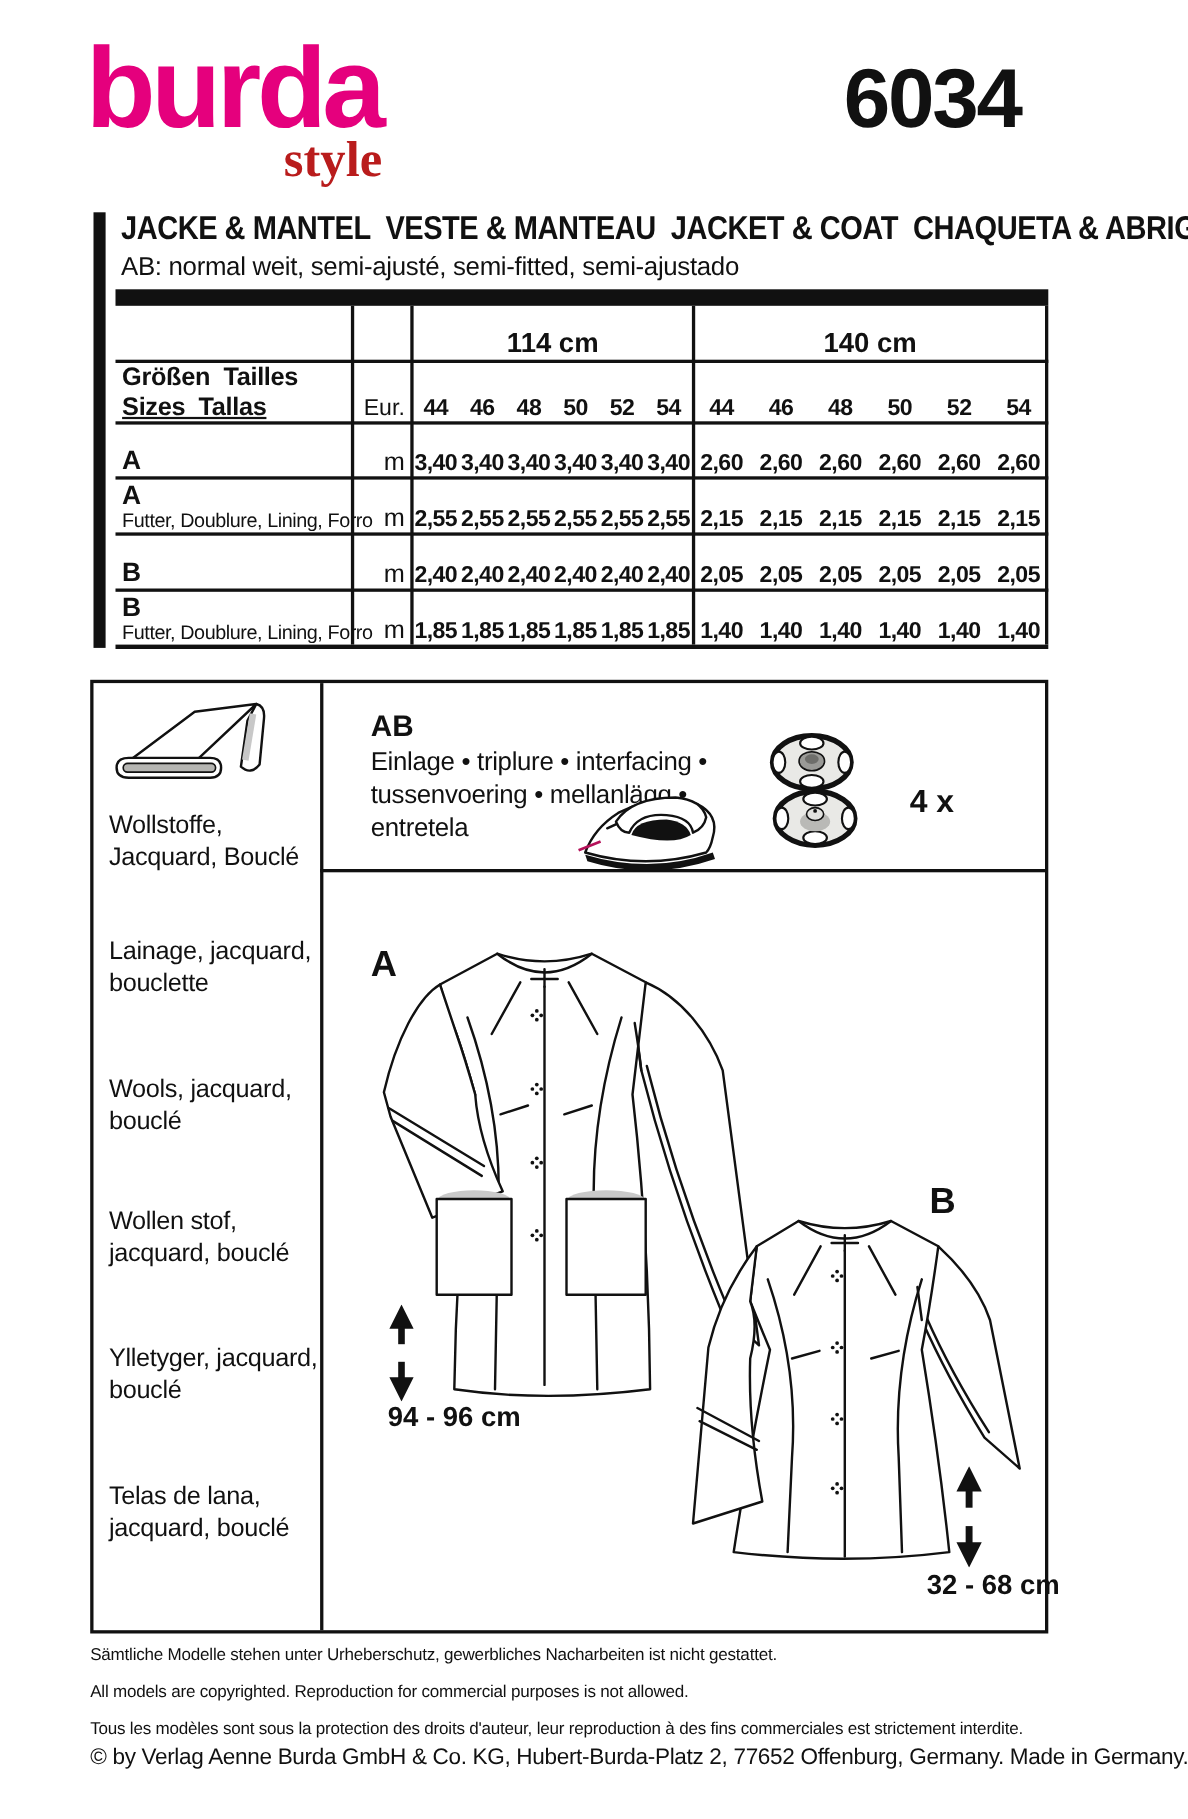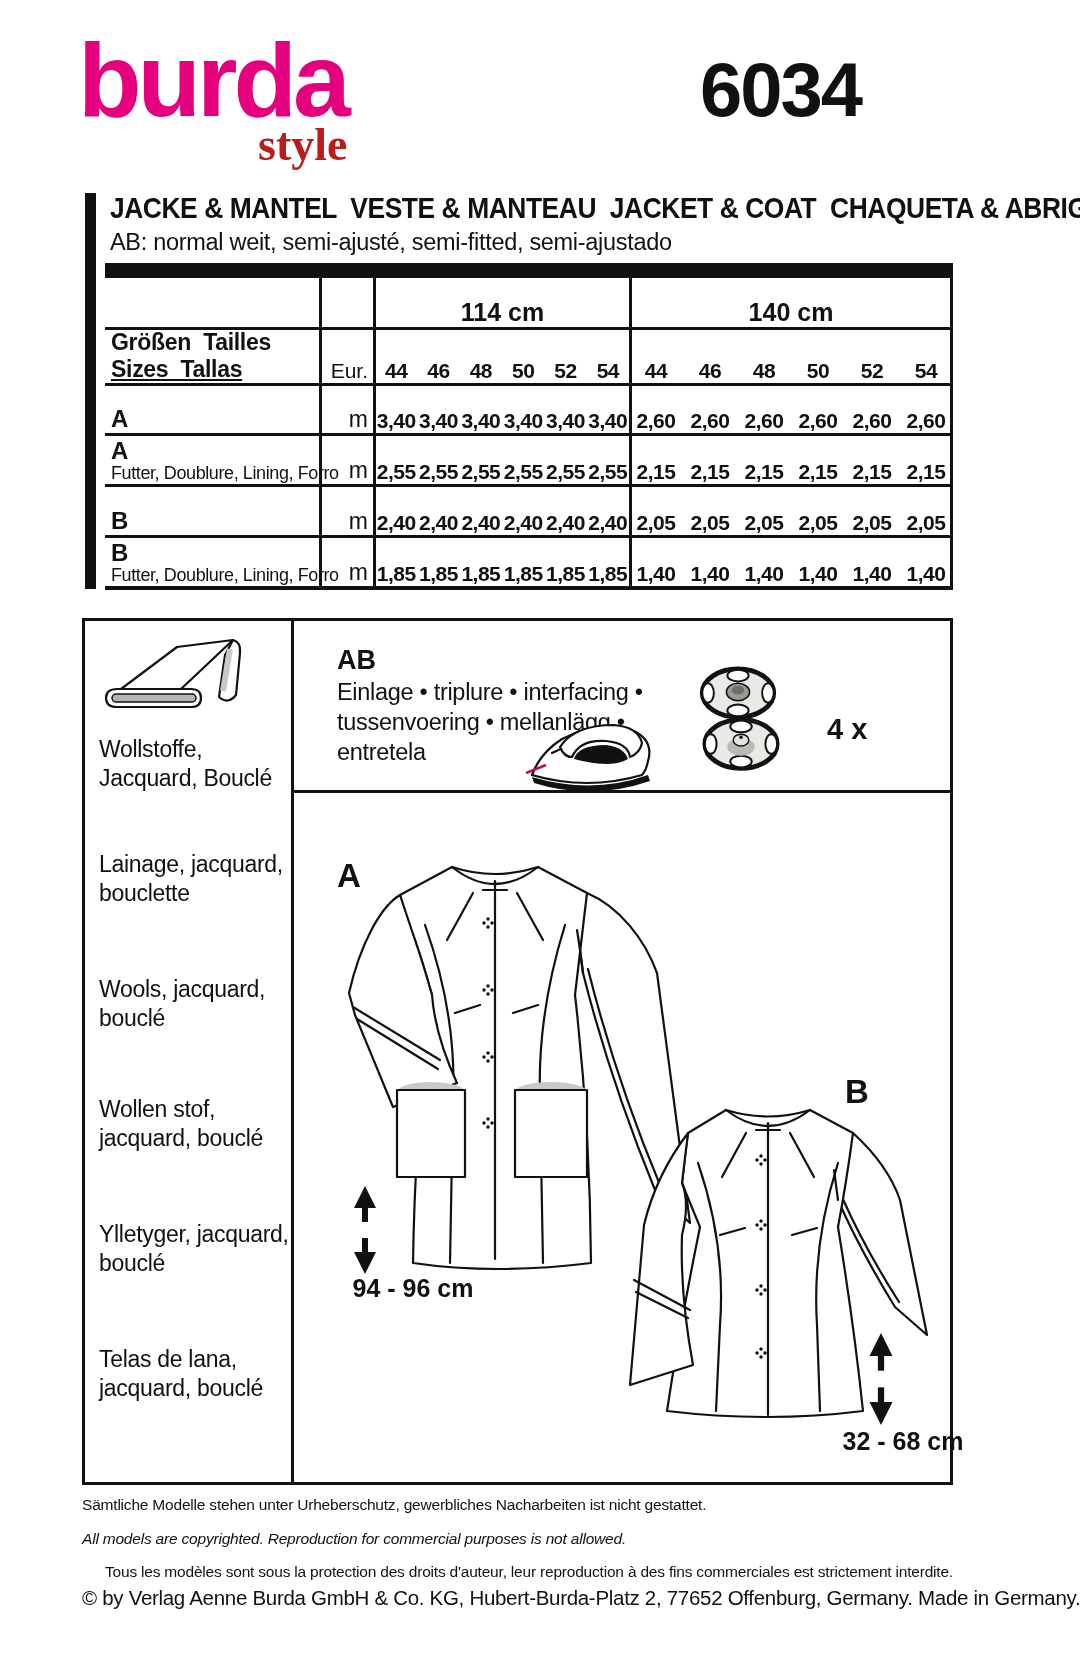--- a/index.html
+++ b/index.html
@@ -3,21 +3,21 @@
 <meta charset="utf-8">
 <style>
   html,body{margin:0;padding:0;background:#fff;}
   .page{position:relative;width:1080px;height:1654px;background:#fff;overflow:hidden;
         font-family:"Liberation Sans",sans-serif;color:#111;}
   .abs{position:absolute;}
   .nowrap{white-space:pre;}
   
   .brand{left:78px;top:28px;font-weight:bold;font-size:104px;letter-spacing:-4px;line-height:1;}
   .brand-sub{left:258px;top:122px;font-family:"Liberation Serif",serif;font-weight:bold;font-size:46px;line-height:1;}
-  .pattern-number{left:700px;top:52px;width:295px;text-align:left;font-weight:bold;font-size:76px;letter-spacing:-2px;line-height:1;}
+  .pattern-number{left:700px;top:52px;width:295px;text-align:center;font-weight:bold;font-size:76px;letter-spacing:-2px;line-height:1;}
   
   .accent-bar{left:85px;top:193px;width:11px;height:396px;background:#111;}
   .title-main{left:110px;top:191px;font-weight:bold;font-size:30px;letter-spacing:-.5px;transform:scaleX(.88);transform-origin:left top;}
   .fit-line{left:110px;top:229px;font-size:23.5px;letter-spacing:-.3px;}
   .fit-line b{font-weight:normal;}
   
   .ytable{left:105px;top:263px;width:848px;height:329px;font-size:21px;}
   .ytable .bar{position:absolute;left:0;top:0;width:848px;height:15px;background:#111;}
   .ytable .botbar{position:absolute;left:0;top:323px;width:848px;height:4px;background:#111;}
   .vline{position:absolute;width:3px;background:#111;top:15px;height:308px;}
@@ -291,17 +291,17 @@
     <svg class="abs" style="left:783px;top:712px;" width="26" height="92" viewBox="0 0 24 88">
       <polygon points="12,0 1,22 23,22" fill="#111"></polygon>
         <rect x="9" y="20" width="6" height="16" fill="#111"></rect>
       <rect x="9" y="52" width="6" height="16" fill="#111"></rect>
         <polygon points="12,88 1,66 23,66" fill="#111"></polygon>
     </svg>
     <div class="len-b">32 - 68 cm</div>
   </div>
 
   <div class="abs foot-s nowrap" style="top:1496px;">Sämtliche Modelle stehen unter Urheberschutz, gewerbliches Nacharbeiten ist nicht gestattet.</div>
-  <div class="abs foot-s nowrap" style="top:1530px;font-style:italic;">All models are copyrighted. Reproduction for commercial purposes is not allowed.</div>
-  <div class="abs foot-s nowrap" style="top:1563px;margin-left:23px;">Tous les modèles sont sous la protection des droits d'auteur, leur reproduction à des fins commerciales est strictement interdite.</div>
+  <div class="abs foot-s nowrap" style="top:1530px;">All models are copyrighted. Reproduction for commercial purposes is not allowed.</div>
+  <div class="abs foot-s nowrap" style="top:1563px;">Tous les modèles sont sous la protection des droits d'auteur, leur reproduction à des fins commerciales est strictement interdite.</div>
   <div class="abs foot-c nowrap">© by Verlag Aenne Burda GmbH &amp; Co. KG, Hubert-Burda-Platz 2, 77652 Offenburg, Germany. Made in Germany.</div>
 
 </div>
 
 </body></html>

